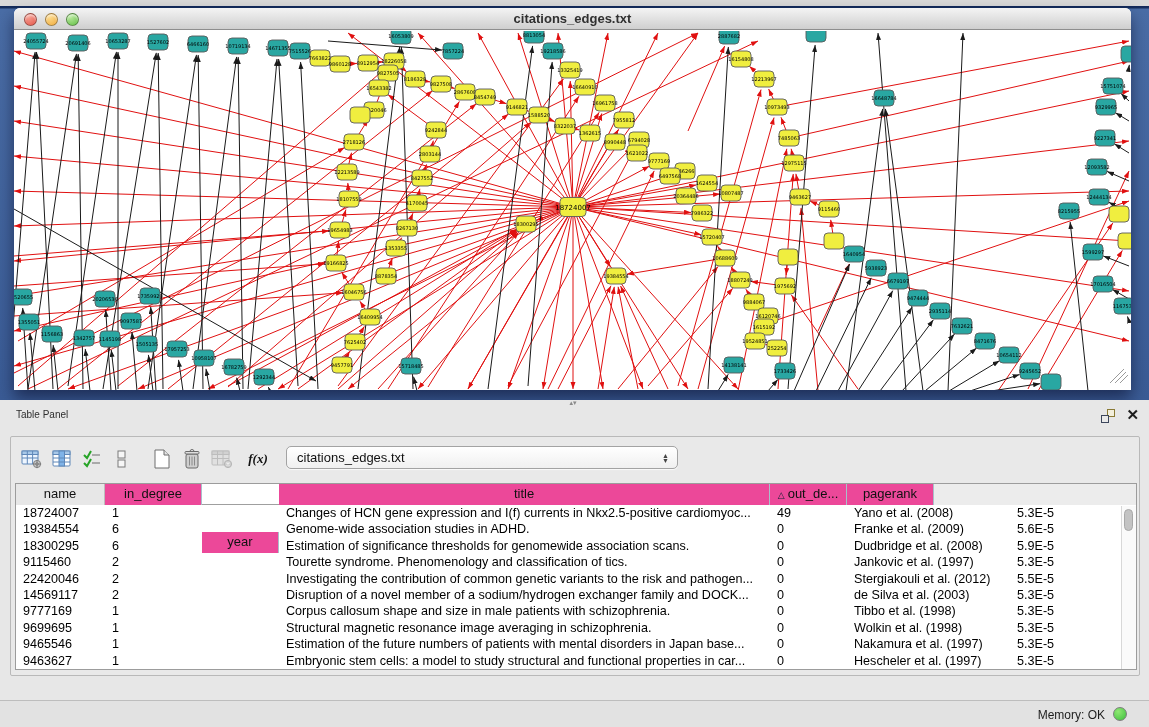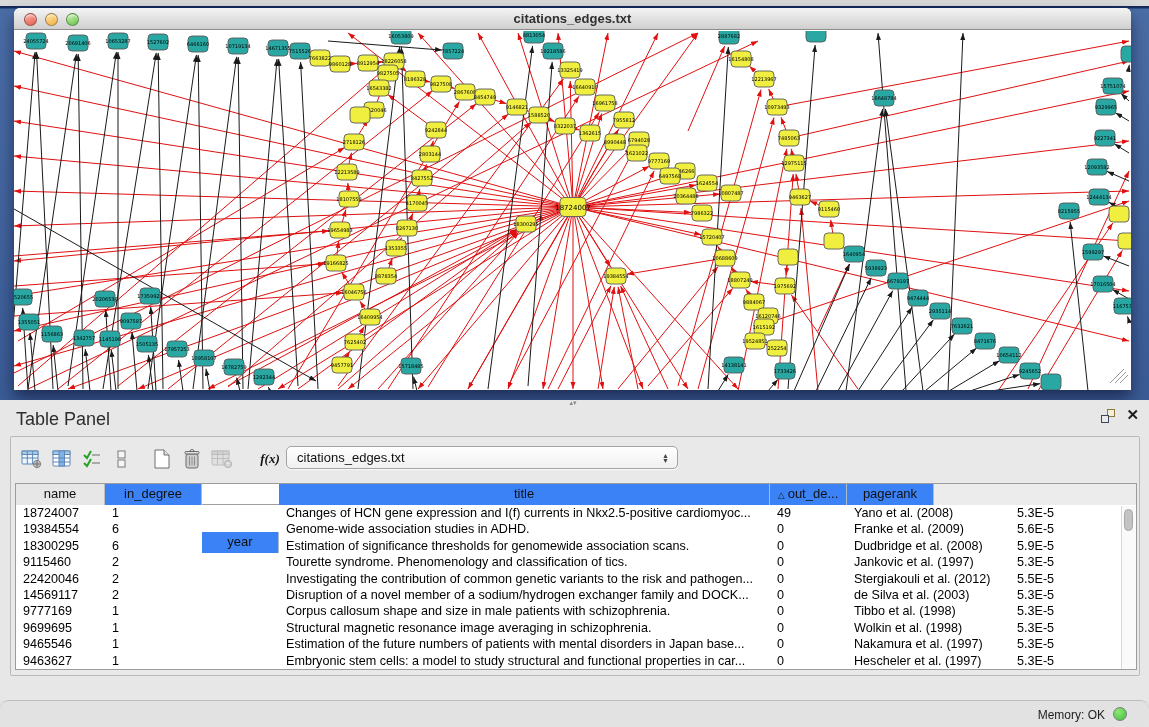--- a/index.html
+++ b/index.html
@@ -21,21 +21,21 @@
   .light { width:13px; height:13px; border-radius:50%; border:1px solid rgba(0,0,0,.35);
     box-shadow:inset 0 2px 2px rgba(255,255,255,.55); }
   .canvas { position:absolute; left:0; top:23px; width:1117px; height:359px; background:#fff; overflow:hidden; }
   .canvas svg { display:block; }
 
   
   .table-panel { position:absolute; left:0; top:400px; width:1149px; height:300px; background:#e7e7e7; }
   .tp-grip { position:absolute; left:562px; top:0px; width:22px; height:5px; color:#8a8a8a;
     font-size:7px; line-height:5px; text-align:center; }
   .tp-header { position:absolute; left:0; top:2px; width:100%; height:30px; }
-  .tp-title { position:absolute; left:16px; top:7px; font-size:18px; color:#2e2e2e; }
+  .tp-title { position:absolute; left:16px; top:7px; font-size:10px; color:#2e2e2e; }
   .tp-float { position:absolute; right:34px; top:7px; width:14px; height:14px; cursor:pointer; }
   .tp-float .sq1 { position:absolute; right:0; top:0; width:8px; height:8px; border:1.5px solid #8a7a35; background:#f3efdc; }
   .tp-float .sq2 { position:absolute; left:0; bottom:0; width:8px; height:8px; border:1.5px solid #3c465c; background:#e9e9e9; }
   .tp-close { position:absolute; right:10px; top:4px; font-size:15px; font-weight:bold; color:#1c1c1c; cursor:pointer; }
 
   .tp-body { position:absolute; left:10px; top:36px; width:1130px; height:240px;
     border:1px solid #b9b9b9; border-radius:2px; background:#e9e9e9; }
 
   
   .toolbar { position:absolute; left:8px; top:8px; height:28px; display:flex; align-items:center; }
@@ -46,21 +46,21 @@
     border-radius:5px; background:linear-gradient(#ffffff,#f0f0f0); display:flex; align-items:center;
     padding:0 8px 0 10px; cursor:pointer; box-shadow:0 1px 1px rgba(255,255,255,.8); }
   .dropdown .val { flex:1; font-size:13px; color:#111; }
   .dd-arrows { display:flex; flex-direction:column; line-height:5px; font-size:7px; color:#444; }
 
   
   .table-wrap { position:absolute; left:4px; top:46px; width:1122px; height:187px;
     border:1px solid #9c9c9c; background:#fff; overflow:hidden; }
   .thead { display:flex; height:21px; border-bottom:1px solid #9f9f9f; }
   .th { height:21px; line-height:20px; font-size:13px; text-align:center; color:#111;
-    background:#3b82f6; border-right:1px solid #a9bfcb; overflow:hidden; white-space:nowrap; cursor:pointer; }
+    background:#ec4899; border-right:1px solid #a9bfcb; overflow:hidden; white-space:nowrap; cursor:pointer; }
   .th.gray { background:#e7e7e7; border-right:1px solid #bdbdbd; }
   .th.filler { background:#ececec; border-right:none; flex:1; cursor:default; }
   .sort-glyph { font-size:9px; margin-right:3px; color:#123; }
   .trow { display:flex; height:16.4px; line-height:16.4px; font-size:12.6px; color:#000; white-space:nowrap; }
   .td { padding-left:7px; overflow:hidden; text-overflow:clip; }
   .c0{width:89px;} .c1{width:97px;} .c2{width:77px;margin-top:48px;} .c3{width:491px;} .c4{width:77px;} .c5{width:163px;} .c6{width:87px;}
   .vscroll { position:absolute; right:0; top:22px; bottom:0; width:15px; background:#fafafa; border-left:1px solid #d8d8d8; }
   .vthumb { position:absolute; left:2px; top:3px; width:9px; height:22px; background:#c3c3c3;
     border:1px solid #a8a8a8; border-radius:6px; cursor:pointer; }
 
@@ -68,21 +68,21 @@
   .tabs-sep { position:absolute; left:0; top:272px; width:1128px; border-top:1px solid #cdcdcd; }
   .tabs { position:absolute; left:0; top:276px; width:1128px; display:flex; justify-content:center; }
   .seg { height:20px; line-height:19px; padding:0 14px; font-size:13px; font-weight:bold; color:#222;
     background:linear-gradient(#ffffff,#f4f4f4); border:1px solid #9f9f9f; border-left:none; cursor:pointer; }
   .seg:first-child { border-left:1px solid #9f9f9f; border-radius:4px 0 0 4px; }
   .seg:last-child { border-radius:0 4px 4px 0; }
   .seg.active { background:linear-gradient(#909090,#7c7c7c); color:#efefef; text-shadow:0 -1px 1px rgba(0,0,0,.3); }
 
   
   .statusbar { position:absolute; left:0; bottom:0; width:1149px; height:27px;
-    background:#e2e2e2; border-top:1px solid #bdbdbd;border-radius:9px; }
+    background:#e2e2e2; border-top:1px solid #bdbdbd; }
   .mem-label { position:absolute; right:44px; top:7px; font-size:12px; color:#1d1d1d; }
   .mem-dot { position:absolute; right:22px; top:6px; width:14px; height:14px; border-radius:50%;
     background:radial-gradient(circle at 35% 30%, #8fe873, #3dbf3d); border:1px solid #7d7d7d; }
 </style>
 </head>
 <body>
 
 <div id="app">
 
   <div class="desktop">
@@ -624,21 +624,21 @@
           <svg width="22" height="20" opacity="0.55">
               <rect x="1" y="2" width="17" height="14" rx="1" fill="#d9d9d9" stroke="#9a9a9a"></rect>
               <rect x="1" y="2" width="17" height="3.5" fill="#bfbfbf" stroke="#9a9a9a"></rect>
               <line x1="6.5" y1="2" x2="6.5" y2="16" stroke="#9a9a9a"></line>
               <line x1="12" y1="2" x2="12" y2="16" stroke="#9a9a9a"></line>
               <line x1="1" y1="9.5" x2="18" y2="9.5" stroke="#9a9a9a"></line>
               <circle cx="17" cy="15" r="3.6" fill="#b9b9b9" stroke="#8b8b8b"></circle>
               <path d="M15.5 13.5 L18.5 16.5 M18.5 13.5 L15.5 16.5" stroke="#f2f2f2" stroke-width="1.2"></path>
             </svg>
         </span>
-        <span class="tool" style="margin-left:18px;">
+        <span class="tool" style="margin-left:6px;">
           <span class="fx-label">f(x)</span>
         </span>
       </div>
 
       <div class="dropdown">
         <span class="val">citations_edges.txt</span>
         <span class="dd-arrows">
             <span>▲</span>
             <span>▼</span>
           </span>

